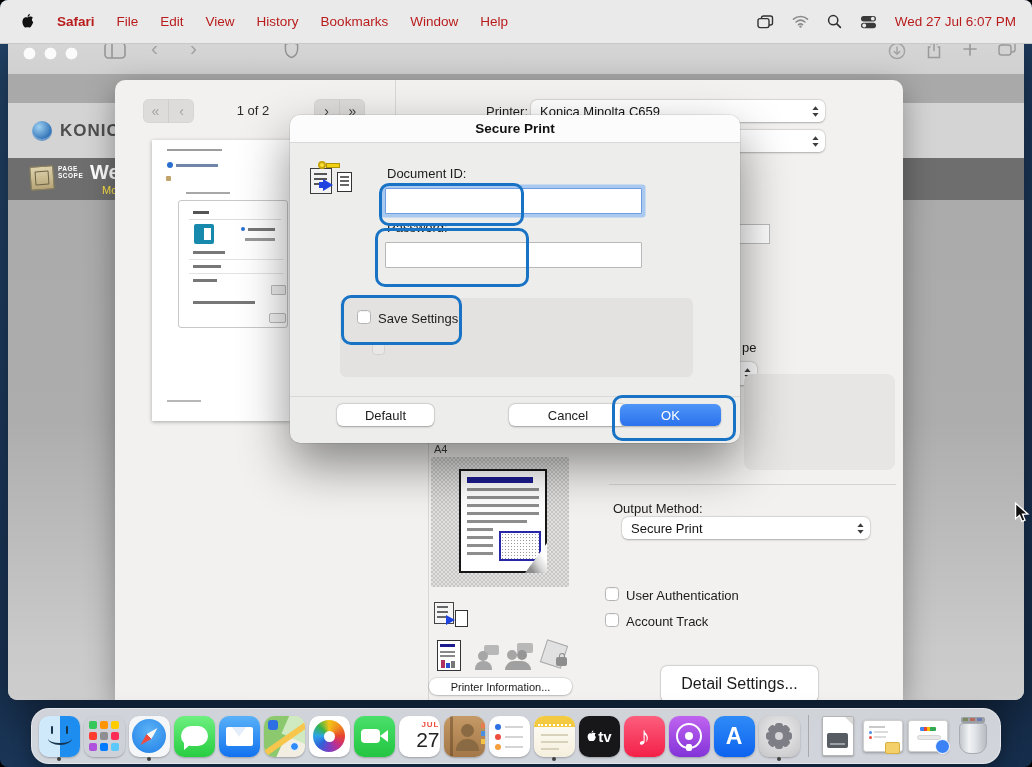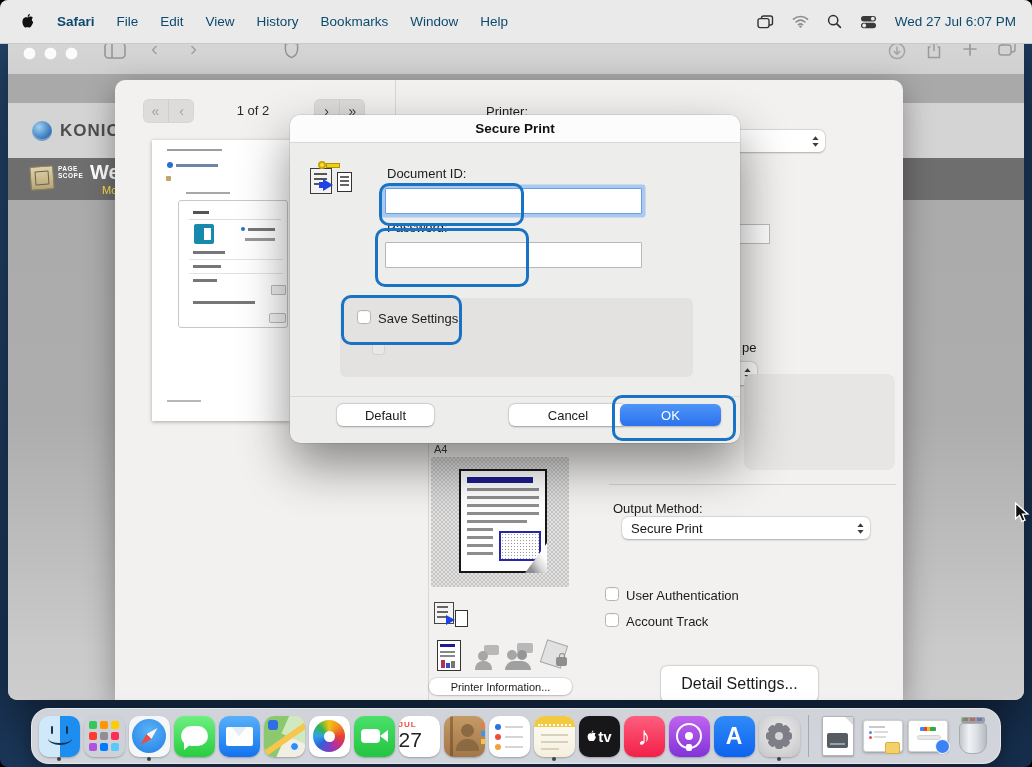--- a/index.html
+++ b/index.html
@@ -3,21 +3,21 @@
 <meta charset="utf-8">
 <style>
   html,body{margin:0;padding:0;background:#000;}
   #screen{position:relative;width:1032px;height:767px;overflow:hidden;border-radius:8px;
     background:linear-gradient(160deg,#24486e 0%,#1d3a5e 45%,#162e4c 100%);
     font-family:"Liberation Sans", sans-serif; -webkit-font-smoothing:antialiased;}
   .a{position:absolute;}
   .nosel{user-select:none;}
   
   .menubar{left:0;top:0;width:1032px;height:44px;background:#eaeaea;display:flex;align-items:center;
-    font-size:13.5px;color:#0c4a6e;z-index:40;border-bottom:1px solid #c9c9c9;box-sizing:border-box;}
+    font-size:13.5px;color:#b91c1c;z-index:40;border-bottom:1px solid #c9c9c9;box-sizing:border-box;}
   .menubar .left{display:flex;align-items:center;gap:22px;padding-left:20px;}
   .menubar .right{margin-left:auto;display:flex;align-items:center;gap:18px;padding-right:16px;}
   .mb-item{white-space:nowrap;}
   .mb-bold{font-weight:bold;}
   
   .window{left:8px;top:28px;width:1016px;height:672px;border-radius:9px;background:#aeadad;
     box-shadow:0 18px 50px rgba(0,0,0,.5);overflow:hidden;z-index:1;}
   .toolbar{position:absolute;left:0;top:0;width:100%;height:47px;background:linear-gradient(#d9d8d8,#d1d0d0);
     border-bottom:1px solid #a9a8a8;box-sizing:border-box;}
   .tl{position:absolute;top:19px;width:13px;height:13px;border-radius:50%;background:#fbfbfb;box-shadow:inset 0 0 0 .5px rgba(0,0,0,.18);}
@@ -227,20 +227,29 @@
       <div class="a" style="left:100px;top:23px;width:76px;text-align:center;font-size:13px;color:#2b2b2b;">1 of 2</div>
       <div class="navgrp" style="left:199px;top:19px;">
         <span class="cell nav-en">›</span>
         <span class="cell nav-en">»</span>
       </div>
 
       <div class="vsep" style="left:280px;top:0;height:363px;"></div>
       <div class="vsep" style="left:313px;top:50px;height:570px;"></div>
 
       <span class="a label13" style="left:330px;top:24px;width:83px;text-align:right;">Printer:</span>
+      <div class="popup" style="left:416px;top:20px;width:294px;">
+        <span>Konica Minolta C659</span>
+        <span class="chev">
+            <svg width="9" height="13" viewBox="0 0 9 13">
+              <path d="M4.5 1.2 L7.6 5 H1.4 Z" fill="#3c3c3c"></path>
+              <path d="M4.5 11.8 L1.4 8 H7.6 Z" fill="#3c3c3c"></path>
+            </svg>
+          </span>
+      </div>
 
       <div class="popup" style="left:416px;top:50px;width:294px;">
         <span class="chev">
             <svg width="9" height="13" viewBox="0 0 9 13">
               <path d="M4.5 1.2 L7.6 5 H1.4 Z" fill="#3c3c3c"></path>
               <path d="M4.5 11.8 L1.4 8 H7.6 Z" fill="#3c3c3c"></path>
             </svg>
           </span>
       </div>
 
@@ -461,21 +470,21 @@
       </div>
     </div>
     <div class="dicon">
       <div class="dart" style="background:linear-gradient(#4ae06a,#23c541);display:grid;place-items:center;">
         <span style="position:relative;width:19px;height:14px;background:#fff;border-radius:4px;margin-right:7px;">
           <i style="position:absolute;right:-8px;top:1px;width:0;height:0;border-top:6px solid transparent;border-bottom:6px solid transparent;border-right:8px solid #fff;"></i>
         </span>
       </div>
     </div>
     <div class="dicon">
-      <div class="dart" style="background:#fff;text-align:left;">
+      <div class="dart" style="background:#fff;text-align:right;">
         <div style="font-size:8px;font-weight:bold;color:#ec4d3c;letter-spacing:1px;margin-top:4px;">JUL</div>
         <div style="font-size:21px;color:#222;line-height:22px;">27</div>
       </div>
     </div>
     <div class="dicon">
       <div class="dart" style="background:linear-gradient(#c59a66,#a37747);">
         <span class="a" style="left:6px;top:0;width:3px;height:41px;background:rgba(90,62,30,.45);"></span>
         <span class="a" style="left:17px;top:8px;width:13px;height:13px;border-radius:50%;background:#8a6a42;"></span>
         <span class="a" style="left:12px;top:23px;width:23px;height:12px;border-radius:11px 11px 0 0;background:#8a6a42;"></span>
         <span class="a" style="right:0;top:7px;width:4px;height:5px;background:#e77c4f;"></span>

